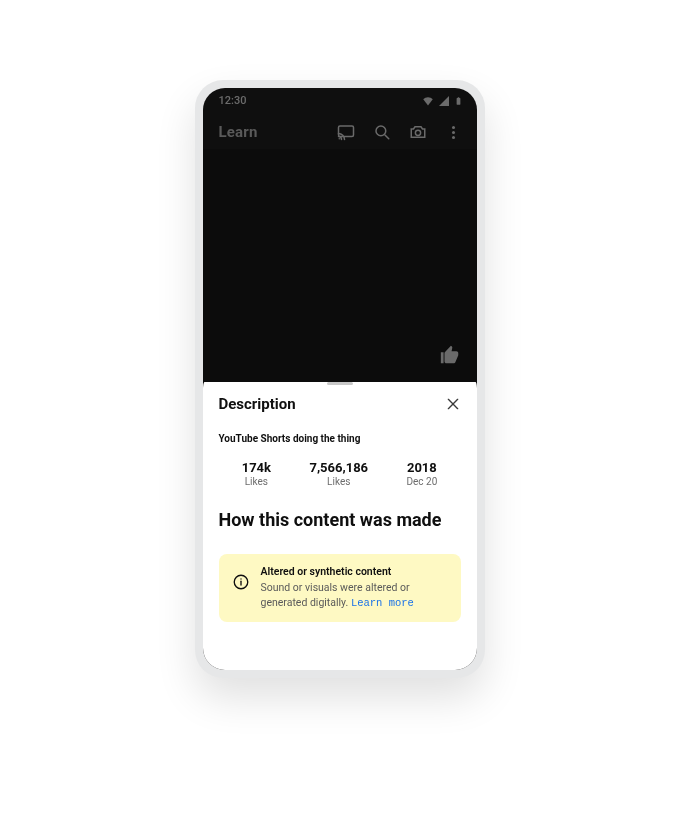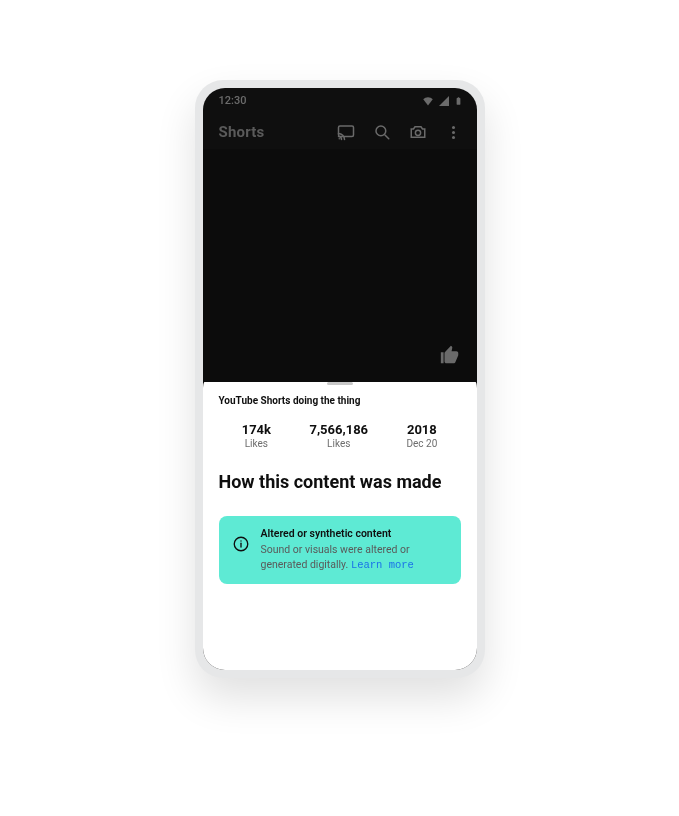--- a/index.html
+++ b/index.html
@@ -145,21 +145,21 @@
       font-weight: 400;
       color: #6d6d6d;
     }
     .section-heading {
       font-size: 18px;
       font-weight: 700;
       color: #0f0f0f;
       margin-bottom: 24px;
     }
     .info-card {
-      background: #5eead4;
+      background: #fef9c3;
       border-radius: 8px;
       padding: 10px 12px;
       display: flex;
       gap: 10px;
       align-items: flex-start;
     }
     .info-icon {
       flex-shrink: 0;
       width: 20px;
       height: 20px;
@@ -200,21 +200,21 @@
         </span>
         <span>
           <svg viewBox="0 0 24 24" width="9" height="14" fill="#6b6b6b">
               <path d="M15.67 4H14V2h-4v2H8.33C7.6 4 7 4.6 7 5.33v15.33C7 21.4 7.6 22 8.33 22h7.33c.74 0 1.34-.6 1.34-1.33V5.33C17 4.6 16.4 4 15.67 4z"></path>
             </svg>
         </span>
       </div>
     </div>
 
     <div class="app-header">
-      <span class="app-header-title">Shorts</span>
+      <span class="app-header-title">Learn</span>
       <div class="app-header-icons">
         <span class="icon-wrap">
           <svg viewBox="0 0 24 24" fill="none" stroke="#6a6a6a" stroke-width="2">
               <rect x="2" y="4" width="20" height="14" rx="2"></rect>
               <path d="M2 14a8 8 0 0 1 8 8" stroke-linecap="round"></path>
               <path d="M2 18a4 4 0 0 1 4 4" stroke-linecap="round"></path>
               <circle cx="3" cy="21" r="1" fill="#6a6a6a" stroke="none"></circle>
             </svg>
         </span>
         <span class="icon-wrap">
@@ -243,20 +243,29 @@
       <span class="like-thumb">
         <svg viewBox="0 0 24 24" fill="#6a6a6a">
             <path d="M2 21h3V9H2v12zm19-11c0-1.1-.9-2-2-2h-5.3l.8-3.8v-.3c0-.4-.2-.8-.4-1.1L13 2 6.6 8.6C6.2 8.9 6 9.4 6 10v9c0 1.1.9 2 2 2h8c.8 0 1.5-.5 1.8-1.2l2.9-6.8c.2-.3.3-.6.3-1v-2z"></path>
           </svg>
       </span>
     </div>
 
     <div class="sheet">
       <div class="sheet-handle"></div>
 
+      <div class="sheet-header">
+        <span class="sheet-title">Description</span>
+        <span class="close-x">
+          <svg viewBox="0 0 24 24" fill="none" stroke="#3a3a3a" stroke-width="2" stroke-linecap="round">
+              <line x1="5" y1="5" x2="19" y2="19"></line>
+              <line x1="19" y1="5" x2="5" y2="19"></line>
+            </svg>
+        </span>
+      </div>
 
       <div class="video-title">YouTube Shorts doing the thing</div>
 
       <div class="stats-row">
         <div class="stat-item">
           <span class="stat-value">174k</span>
           <span class="stat-label">Likes</span>
         </div>
         <div class="stat-item">
           <span class="stat-value">7,566,186</span>

